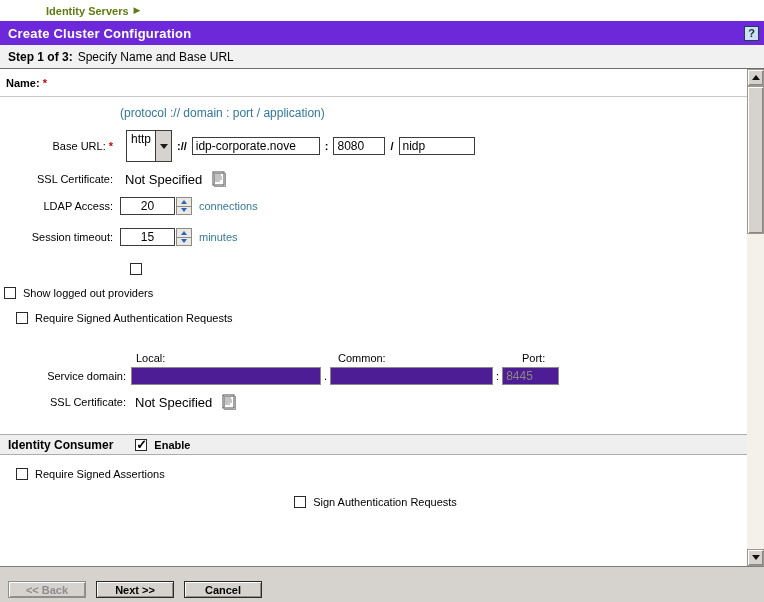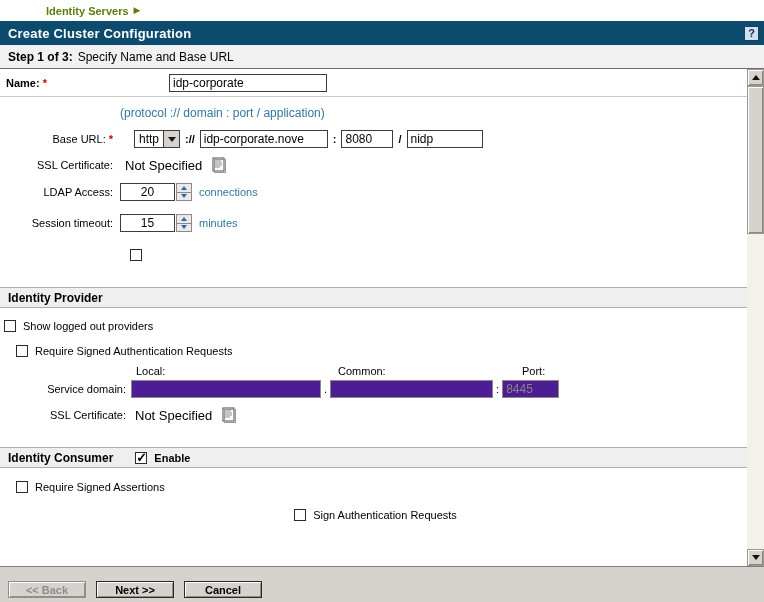--- a/index.html
+++ b/index.html
@@ -11,21 +11,21 @@
     -webkit-font-smoothing:antialiased;
   }
   .frame { position:relative; width:764px; height:602px; overflow:hidden; background:#fff; }
 
   
   .breadcrumb { height:21px; display:flex; align-items:center; padding-left:6px; gap:5px; }
   .crumb { color:#5e7c10; font-size:11px; font-weight:bold; cursor:pointer;padding-left:40px; }
   .crumb-arrow { color:#5e7c10; font-size:9px; line-height:1; }
 
   
-  .titlebar { height:24px; background:#0c4a6e; display:flex; align-items:center; padding:0 5px 0 8px; }
+  .titlebar { height:24px; background:#6d28d9; display:flex; align-items:center; padding:0 5px 0 8px; }
   .title { color:#fff; font-size:13px; font-weight:bold; letter-spacing:0.2px; flex:1; }
   .help { width:15px; height:15px; background:#cfe1ef; border:1px solid #1c3f5e;
           color:#122c40; font-size:11px; font-weight:bold;
           display:flex; align-items:center; justify-content:center; cursor:pointer; }
 
   
   .stepbar { height:24px; background:#f1f1f1; border-bottom:1px solid #6e6e6e;
              display:flex; align-items:center; padding-left:8px; font-size:12px; }
   .step-b { font-weight:bold; }
   .step-t { margin-left:5px; }
@@ -43,21 +43,21 @@
                font:12px "Liberation Sans", sans-serif; padding:0 3px; }
   input.num { text-align:center; }
   input.dis { background:#4c1d95; border:1px solid #8e8a83; color:#8b877f; }
 
   .hint { margin:9px 0 0 120px; color:#33789b; font-size:12px; }
 
   .frow { display:flex; align-items:center; margin-top:10px; }
   .flabel { width:118px; text-align:right; padding-right:5px; font-size:11px; flex:none; }
   .flabel2 { width:131px; text-align:right; padding-right:5px; font-size:11px; flex:none; }
 
-  .sel { display:flex; border:1px solid #3c3c3c; height:18px; background:#fff; margin-left:16px; cursor:pointer; }
+  .sel { display:flex; border:1px solid #3c3c3c; height:32px; background:#fff; margin-left:8px; cursor:pointer; }
   .sel-text { font-size:12px; padding:1px 4px 0 4px; width:28px; }
   .sel-btn { width:16px; background:#d6d3ce; border-left:1px solid #3c3c3c;
              display:flex; align-items:center; justify-content:center; }
   .tri-dn-k { width:0; height:0; border-left:4px solid transparent; border-right:4px solid transparent; border-top:5px solid #1a1a1a; }
 
   .sep { font-size:11px; font-weight:bold; margin:0 5px; }
   .sep-l { font-size:11px; margin:0 3px; }
 
   .ns { font-size:13px; margin-left:7px; }
   .cert-icon { margin-left:9px; cursor:pointer; display:inline-flex; }
@@ -79,21 +79,21 @@
 
   .secbar { margin-top:26px; height:21px; background:#efefef;
             border-top:1px solid #adadad; border-bottom:1px solid #adadad;
             display:flex; align-items:center; padding-left:8px; }
   .sec-title { font-weight:bold; font-size:12px; }
   .secbar .cb { margin-left:22px; }
   .secbar .cb-label { margin-left:7px; }
 
   .cb-row { display:flex; align-items:center; gap:7px; margin:12px 0 0 4px; }
 
-  .cols-row { display:flex; margin-top:8px; font-size:11px; }
+  .cols-row { display:flex; margin-top:28px; font-size:11px; }
   .col-sp { width:136px; flex:none; }
   .col-local { width:202px; flex:none; }
   .col-common { width:184px; flex:none; }
 
   .sd-row { display:flex; align-items:center; margin-top:3px; }
 
   .idc-bar { margin-top:24px; }
   .cb-row.m13 { margin-top:13px;padding-left:12px; }
   .cb-row.m16 { margin-top:16px;justify-content:center; }
 
@@ -138,21 +138,20 @@
     <span class="step-t">Specify Name and Base URL</span>
   </div>
 
   <div class="content">
     <div class="main">
 
       <div class="row-name">
         <span class="name-label">
           <span class="bl">Name:</span><span class="req">*</span>
         </span>
-        <input class="text" style="width: 158px;" value="idp-corporate">
       </div>
 
       <div class="hint">(protocol :// domain : port / application)</div>
 
       <div class="frow">
         <span class="flabel">
           <span>Base URL:</span><span class="req">*</span>
         </span>
         <span class="sel">
           <span class="sel-text">http</span>
@@ -208,23 +207,20 @@
               <span class="tri-dn"></span>
             </span>
         </span>
         <span class="unit">minutes</span>
       </div>
 
       <div class="allow-row">
         <span class="cb"></span>
       </div>
 
-      <div class="secbar">
-        <span class="sec-title">Identity Provider</span>
-      </div>
 
       <div class="cb-row">
         <span class="cb"></span>
         <span class="cb-label">Show logged out providers</span>
       </div>
       <div class="cb-row m13">
         <span class="cb"></span>
         <span class="cb-label">Require Signed Authentication Requests</span>
       </div>
 

